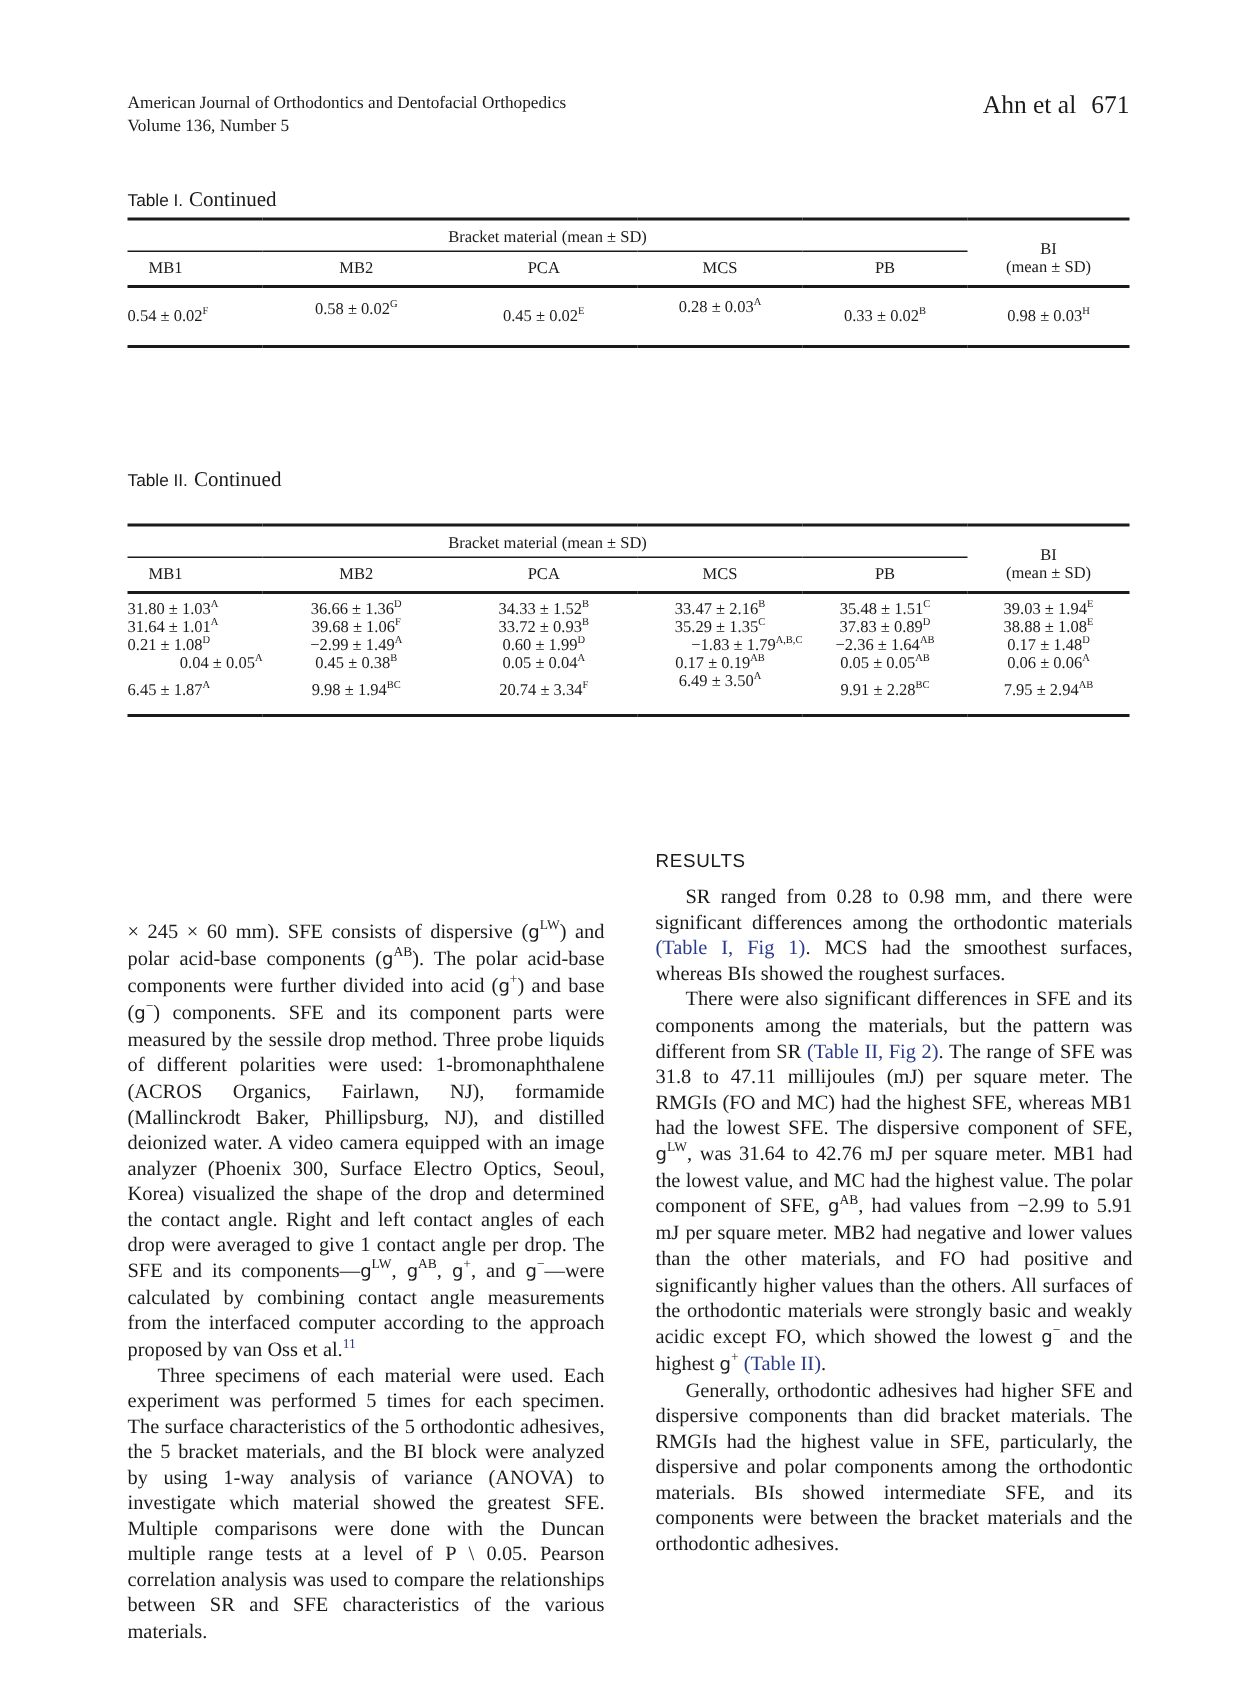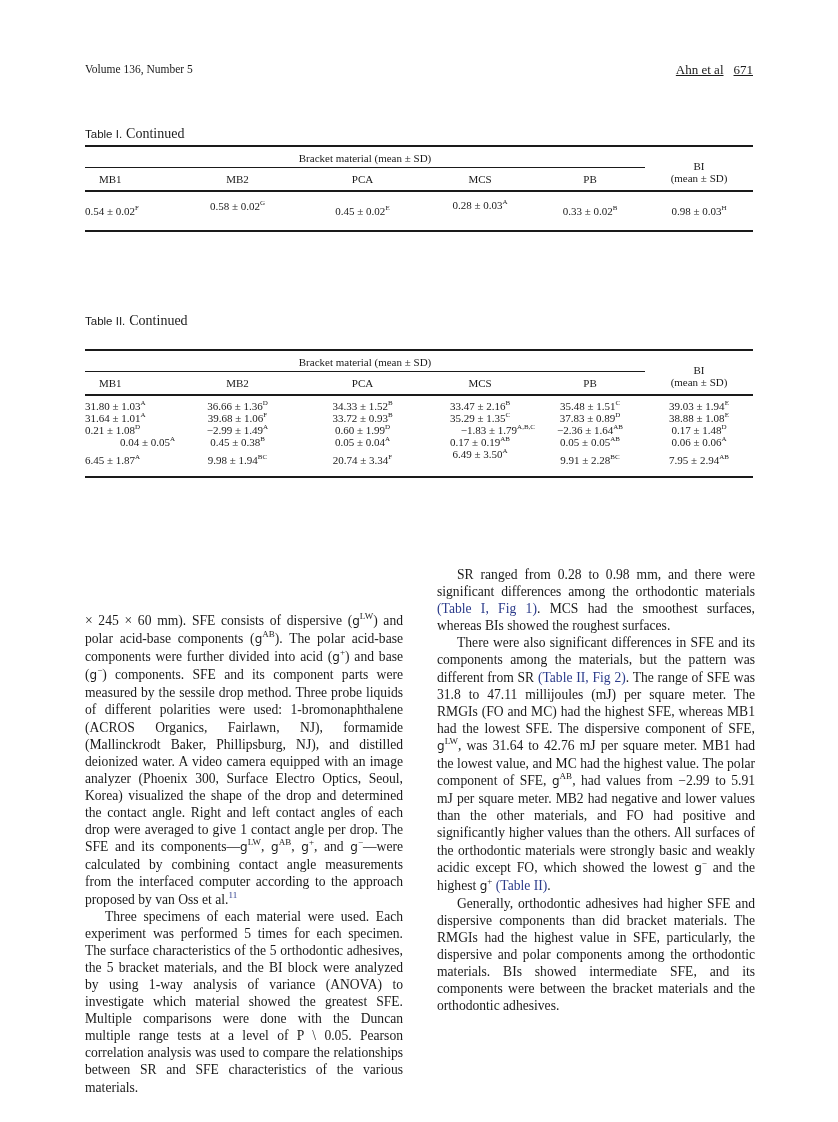--- a/index.html
+++ b/index.html
@@ -1,20 +1,20 @@
 <!DOCTYPE html>
 <html><head>
 <meta charset="utf-8">
 <style>
   html, body { margin: 0; padding: 0; background: #ffffff; }
   body { width: 838px; height: 1122px; position: relative; overflow: hidden;
          font-family: "Liberation Serif", "DejaVu Serif", serif; color: #1a1a1a; }
   .header { position: absolute; left: 85px; top: 62px; width: 668px; font-size: 11.5px; line-height: 15px; }
   .header .left { position: absolute; left: 0; top: 0; }
-  .header .right { position: absolute; right: 0; top: 0; font-size: 13px; text-decoration: underline; }
+  .header .right { position: absolute; right: 0; top: 0; font-size: 17px; }
   .header .right .page { margin-left: 10px; }
 
   .tcap { position: absolute; left: 85px; font-size: 14px; }
   .tcap .lbl { font-family: "Liberation Sans", "DejaVu Sans", sans-serif; font-size: 11.5px; margin-right: 4px; }
   .tcap .cont { font-weight: normal; }
 
   table.dt { position: absolute; left: 85px; width: 668px; border-collapse: collapse; font-size: 11px; }
   table.dt td, table.dt th { padding: 0; font-weight: normal; text-align: center; }
   table.dt sup { font-size: 7px; vertical-align: super; line-height: 0; }
   .rule-thick-top { border-top: 2px solid #1a1a1a; }
@@ -27,20 +27,21 @@
   .col sup { font-size: 9px; line-height: 0; }
   .g { font-family: "DejaVu Sans", sans-serif; font-size: 12px; }
   .ref { color: #2a3a8a; }
   .sec { font-family: "Liberation Sans", "DejaVu Sans", sans-serif; font-size: 12.5px; letter-spacing: 0.5px; margin: 0 0 6px 0; }
 </style>
 </head>
 <body>
 
 <div class="header">
   <div class="left">
+    <div>American Journal of Orthodontics and Dentofacial Orthopedics</div>
     <div>Volume 136, Number 5</div>
   </div>
   <div class="right">
     <span>Ahn et al</span><span class="page">671</span>
   </div>
 </div>
 
 <div class="tcap" style="top:126px;">
   <span class="lbl">Table I.</span><span class="cont">Continued</span>
 </div>
@@ -152,16 +153,17 @@
       </tr>
     </tbody>
 </table>
 
 <div class="col left">
   <p><span>× 245 × 60 mm). SFE consists of dispersive (</span><span class="g">g</span><sup>LW</sup><span>) and polar acid-base components (</span><span class="g">g</span><sup>AB</sup><span>). The polar acid-base components were further divided into acid (</span><span class="g">g</span><sup>+</sup><span>) and base (</span><span class="g">g</span><sup>−</sup><span>) components. SFE and its component parts were measured by the sessile drop method. Three probe liquids of different polarities were used: 1-bromonaphthalene (ACROS Organics, Fairlawn, NJ), formamide (Mallinckrodt Baker, Phillipsburg, NJ), and distilled deionized water. A video camera equipped with an image analyzer (Phoenix 300, Surface Electro Optics, Seoul, Korea) visualized the shape of the drop and determined the contact angle. Right and left contact angles of each drop were averaged to give 1 contact angle per drop. The SFE and its components—</span><span class="g">g</span><sup>LW</sup><span>, </span><span class="g">g</span><sup>AB</sup><span>, </span><span class="g">g</span><sup>+</sup><span>, and </span><span class="g">g</span><sup>−</sup><span>—were calculated by combining contact angle measurements from the interfaced computer according to the approach proposed by van Oss et al.</span><sup class="ref">11</sup></p>
   <p class="ind">Three specimens of each material were used. Each experiment was performed 5 times for each specimen. The surface characteristics of the 5 orthodontic adhesives, the 5 bracket materials, and the BI block were analyzed by using 1-way analysis of variance (ANOVA) to investigate which material showed the greatest SFE. Multiple comparisons were done with the Duncan multiple range tests at a level of P \ 0.05. Pearson correlation analysis was used to compare the relationships between SR and SFE characteristics of the various materials.</p>
 </div>
 
 <div class="col right">
+  <div class="sec">RESULTS</div>
   <p class="ind"><span>SR ranged from 0.28 to 0.98 mm, and there were significant differences among the orthodontic materials </span><span class="ref">(Table I, Fig 1)</span><span>. MCS had the smoothest surfaces, whereas BIs showed the roughest surfaces.</span></p>
   <p class="ind"><span>There were also significant differences in SFE and its components among the materials, but the pattern was different from SR </span><span class="ref">(Table II, Fig 2)</span><span>. The range of SFE was 31.8 to 47.11 millijoules (mJ) per square meter. The RMGIs (FO and MC) had the highest SFE, whereas MB1 had the lowest SFE. The dispersive component of SFE, </span><span class="g">g</span><sup>LW</sup><span>, was 31.64 to 42.76 mJ per square meter. MB1 had the lowest value, and MC had the highest value. The polar component of SFE, </span><span class="g">g</span><sup>AB</sup><span>, had values from −2.99 to 5.91 mJ per square meter. MB2 had negative and lower values than the other materials, and FO had positive and significantly higher values than the others. All surfaces of the orthodontic materials were strongly basic and weakly acidic except FO, which showed the lowest </span><span class="g">g</span><sup>−</sup><span> and the highest </span><span class="g">g</span><sup>+</sup><span> </span><span class="ref">(Table II)</span><span>.</span></p>
   <p class="ind">Generally, orthodontic adhesives had higher SFE and dispersive components than did bracket materials. The RMGIs had the highest value in SFE, particularly, the dispersive and polar components among the orthodontic materials. BIs showed intermediate SFE, and its components were between the bracket materials and the orthodontic adhesives.</p>
 </div>
 
 </body></html>

